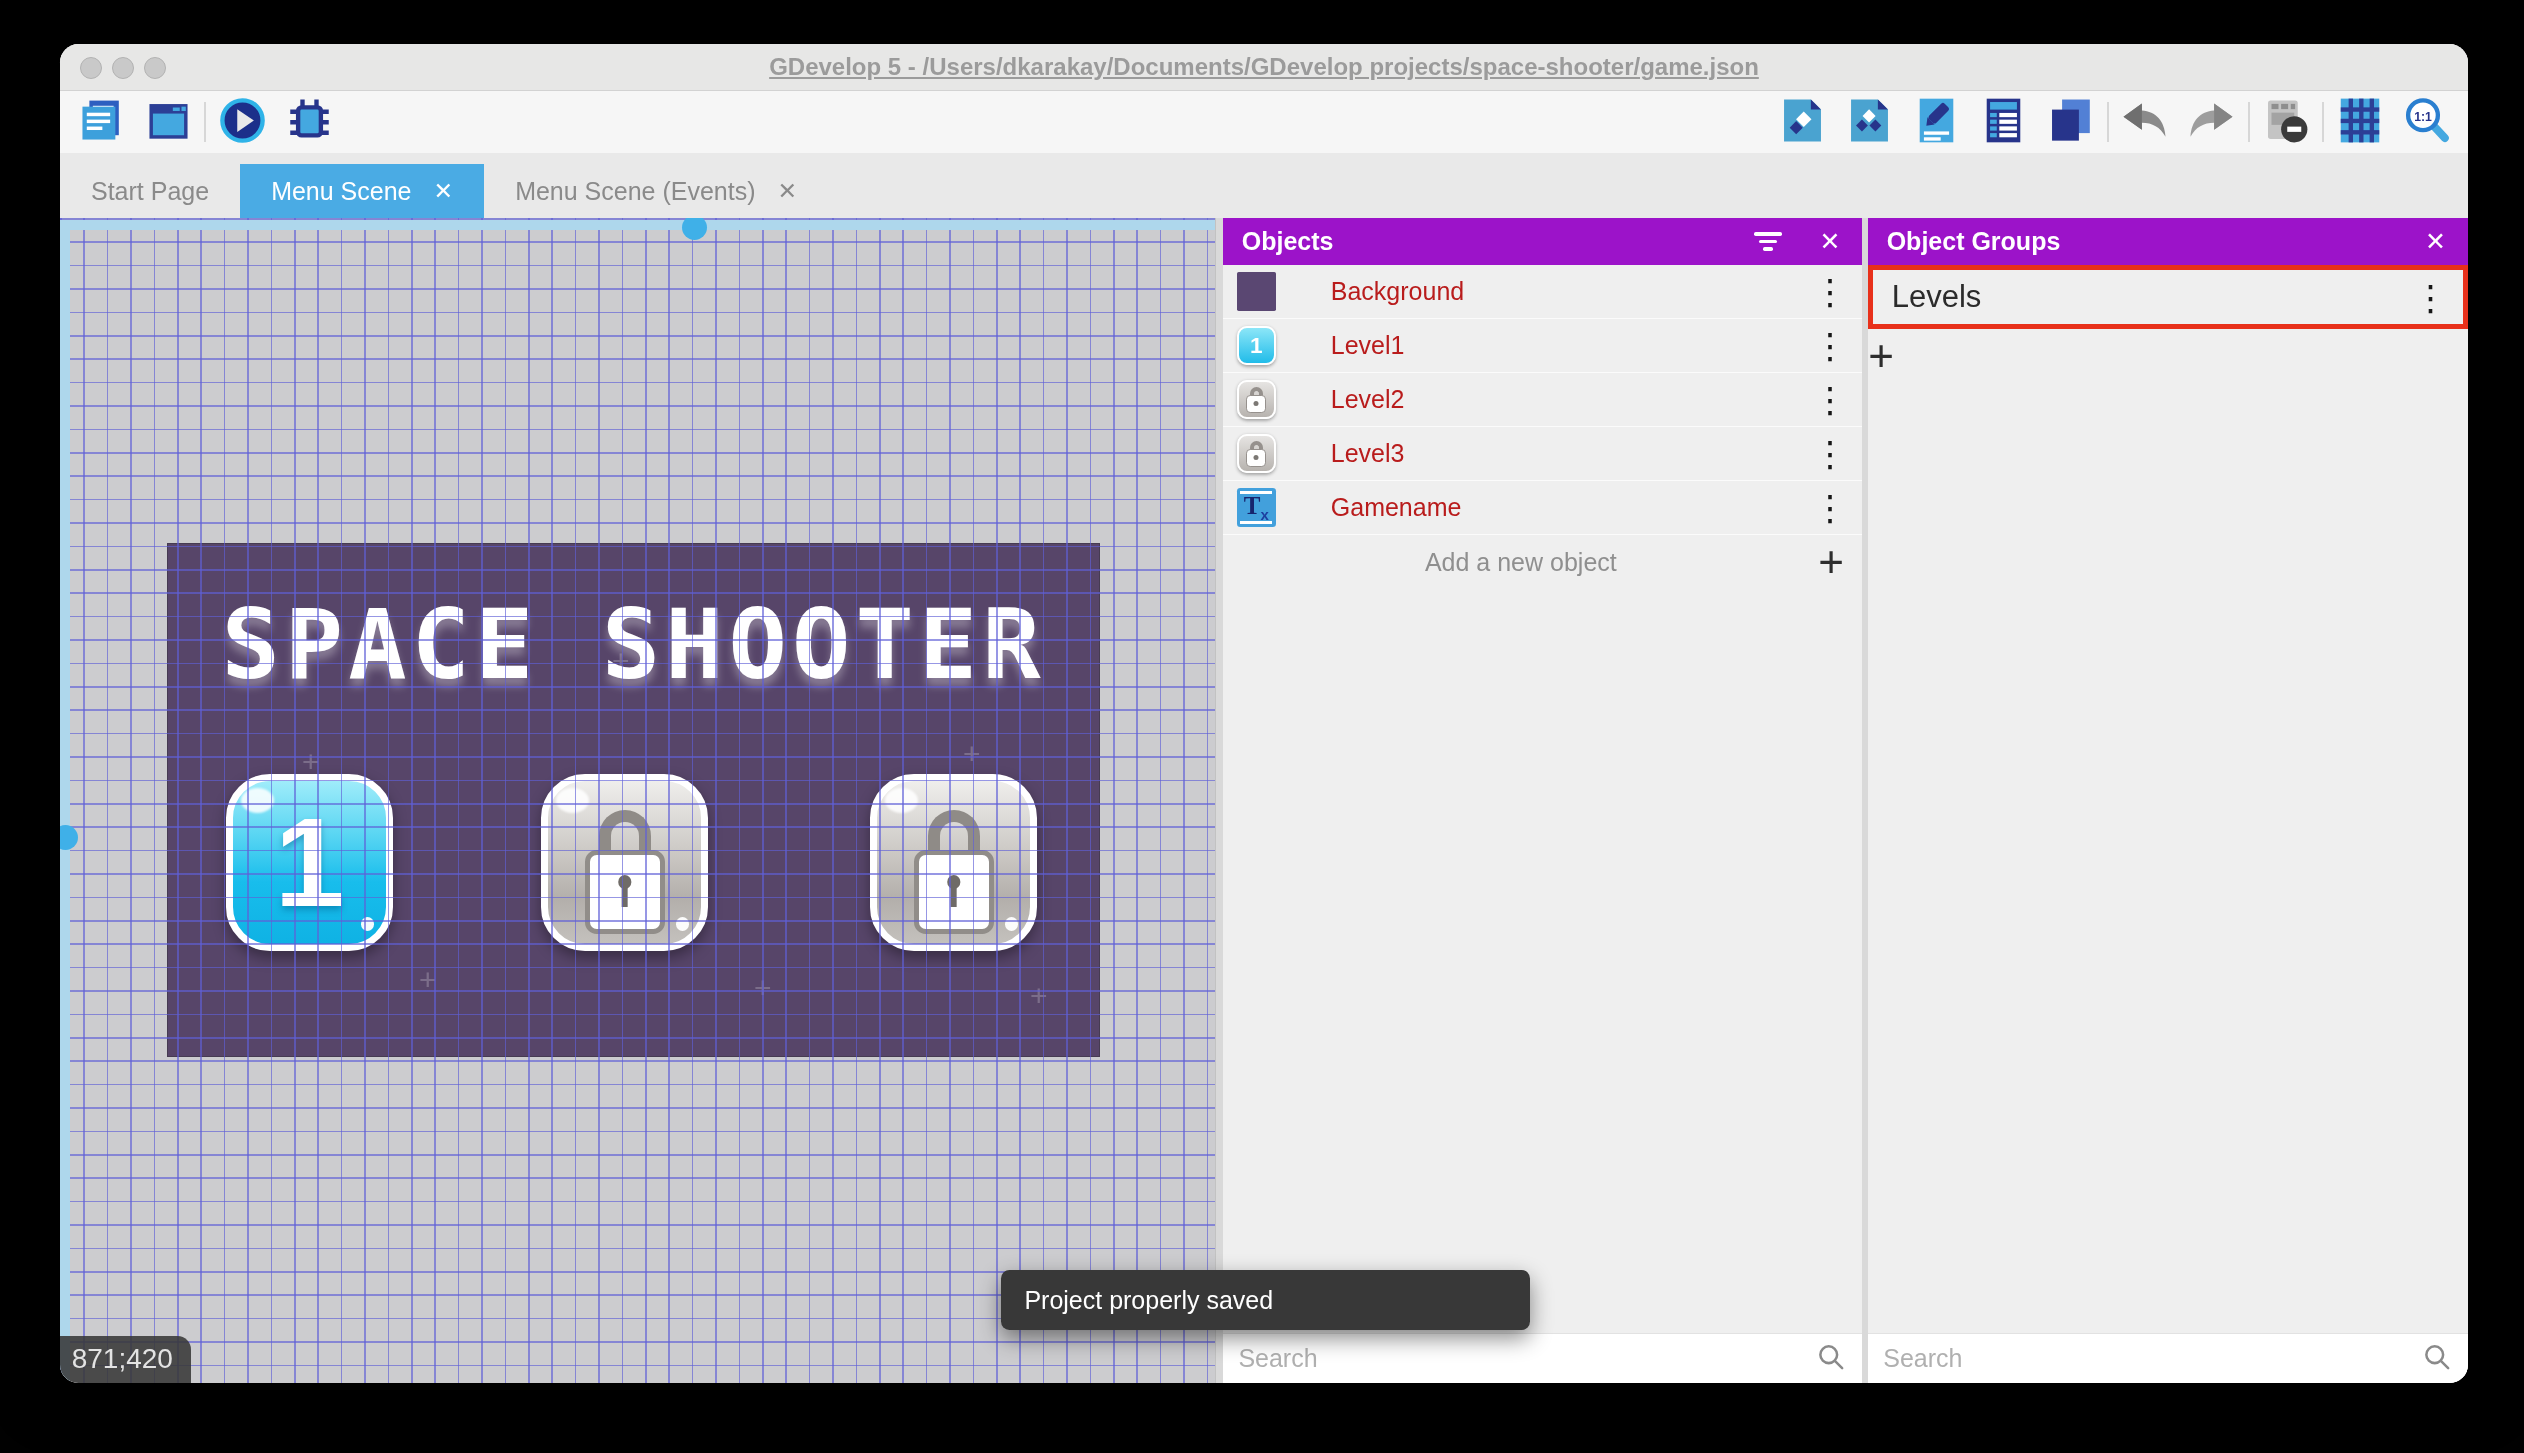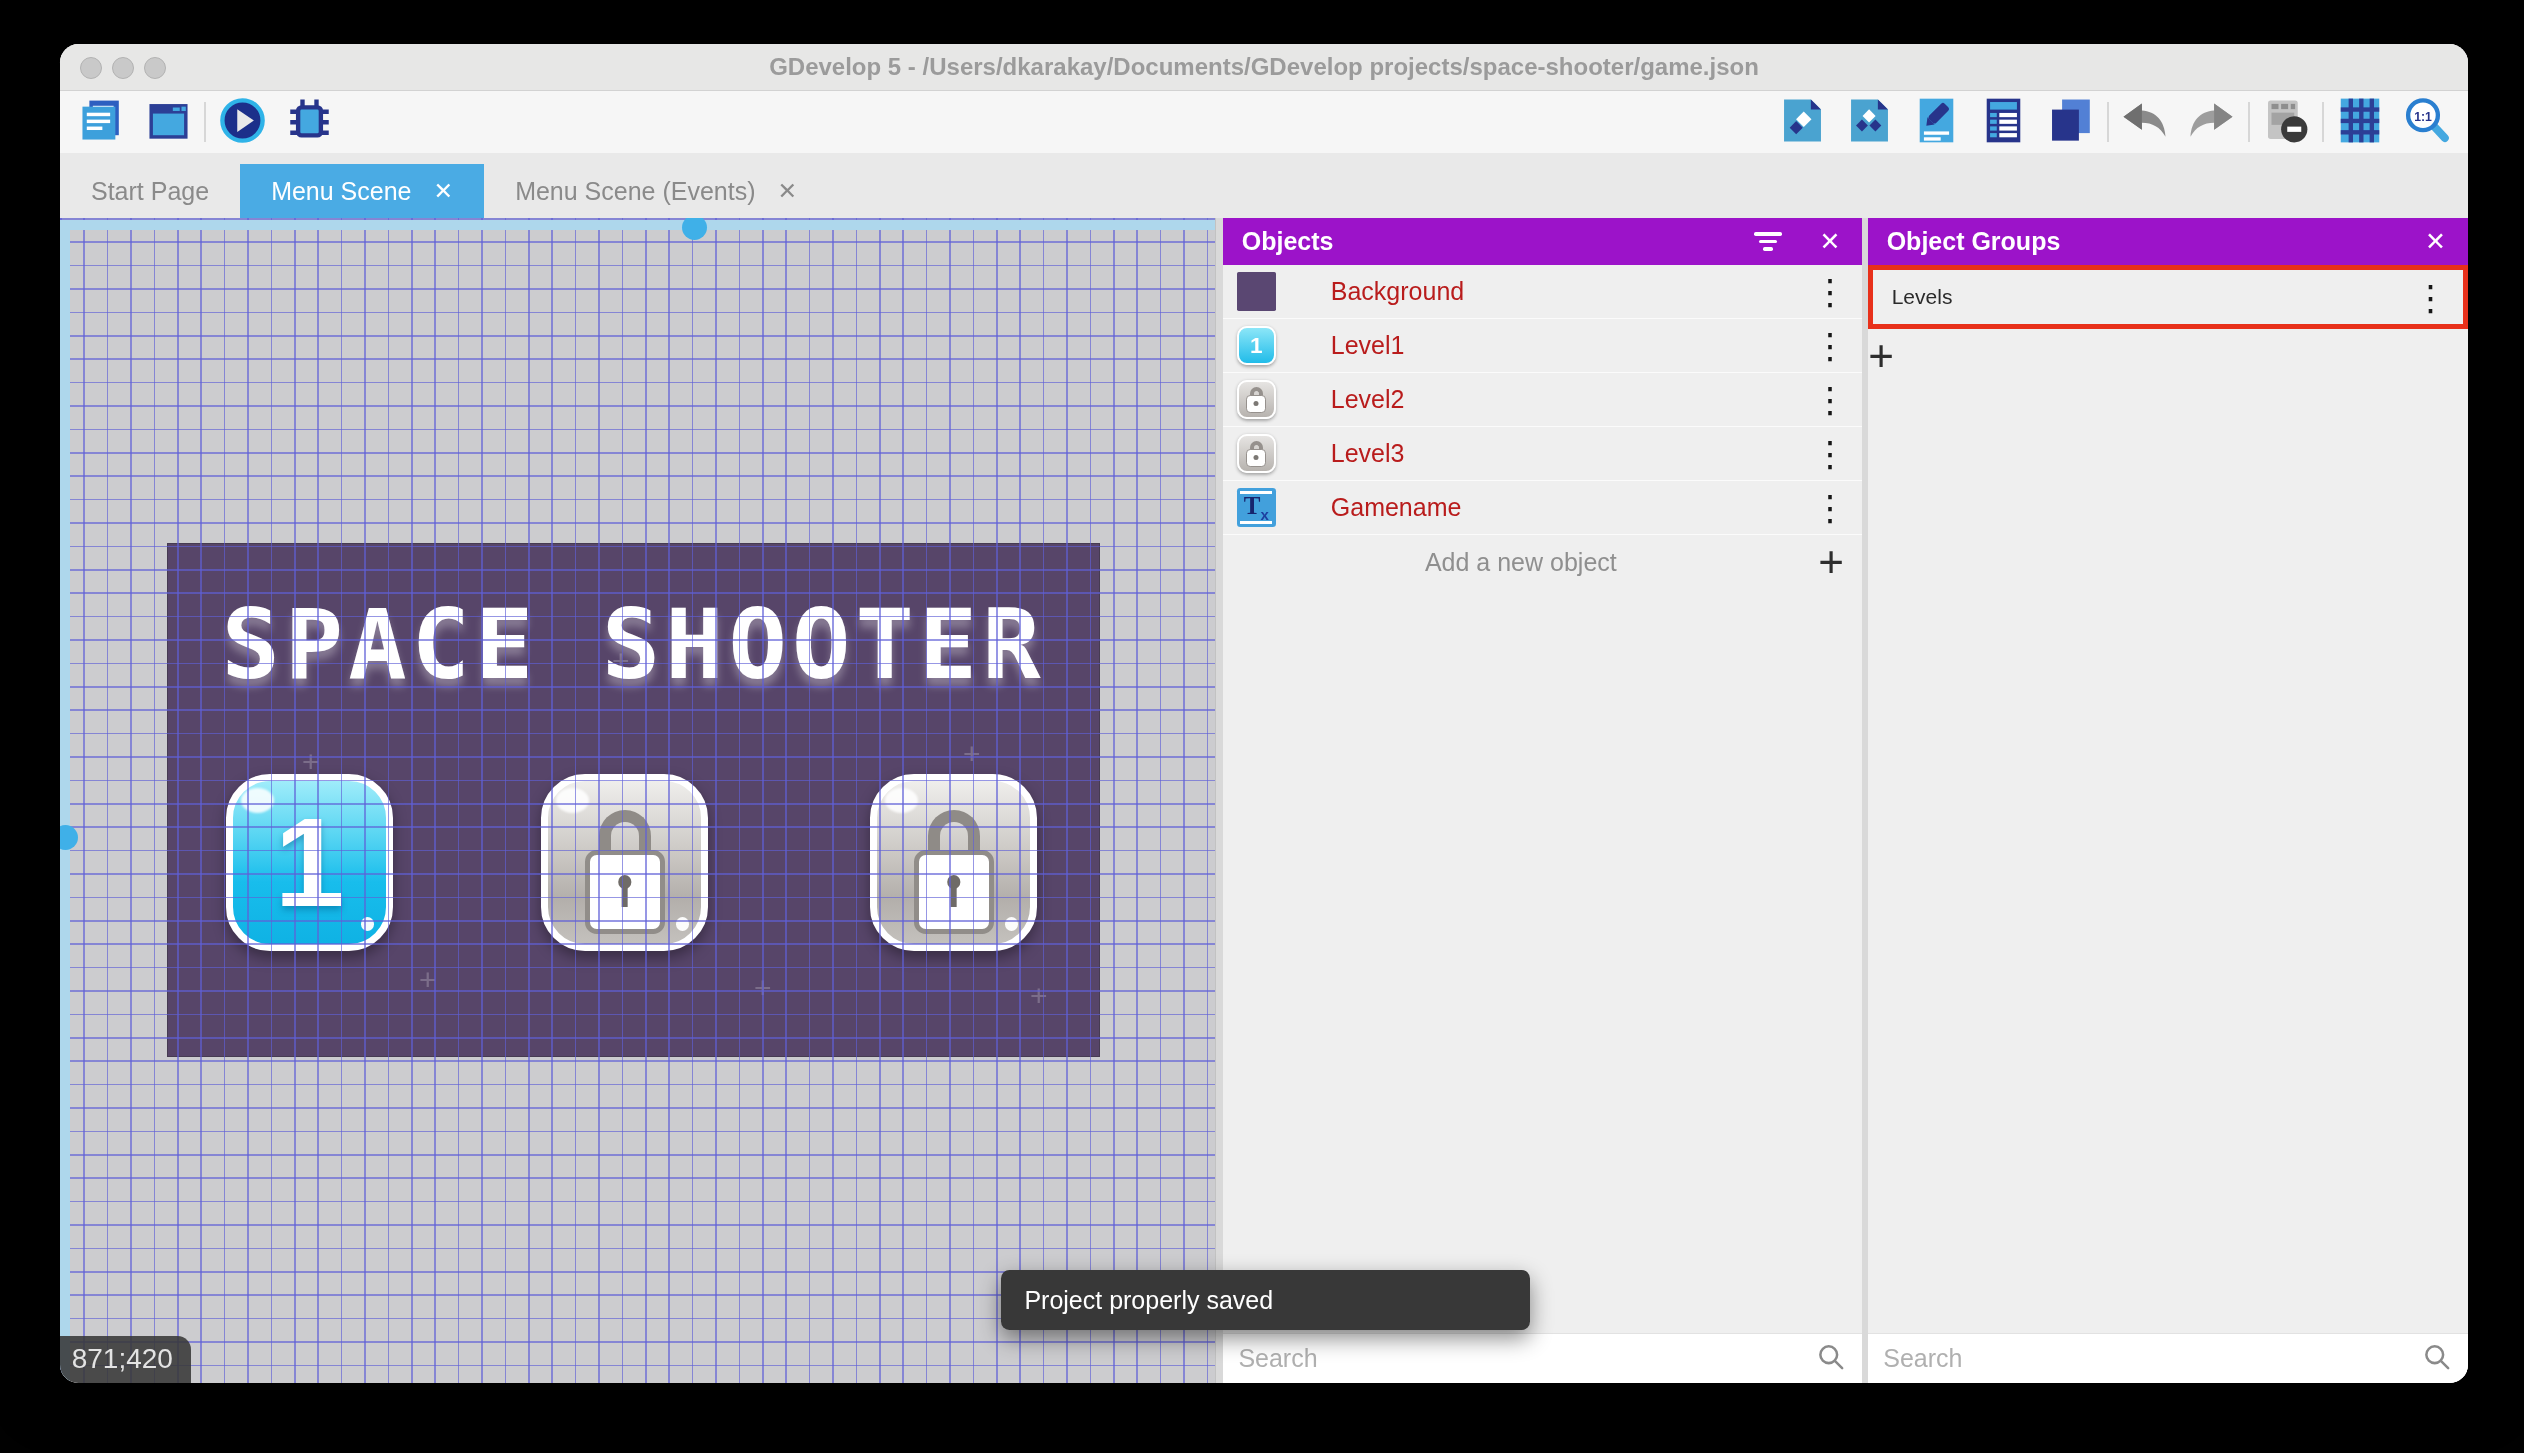--- a/index.html
+++ b/index.html
@@ -7,21 +7,21 @@
   #stage{position:relative;width:2525px;height:1453px;background:#010101;overflow:hidden;}
 
   
   #window{position:absolute;left:60px;top:44px;width:2408px;height:1339px;background:#f5f5f5;
     border-radius:18.4px;overflow:hidden;box-shadow:0 0 67px rgba(0,0,0,.9);display:flex;flex-direction:column;}
   #titlebar{height:47px;background:#e7e7e6;border-bottom:0.8px solid #d2d2d2;position:relative;
     display:flex;align-items:center;justify-content:center;flex:0 0 auto;}
   .traffic{position:absolute;top:12.6px;width:22px;height:22px;border-radius:50%;
     background:#c9c9c9;border:0.8px solid #b2b2b2;}
   #titlebar .t1{left:20px}#titlebar .t2{left:52px}#titlebar .t3{left:84px}
-  #window-title{font-size:24px;font-weight:bold;color:#9b9b9b;}
+  #window-title{font-size:24px;font-weight:bold;color:#9b9b9b;text-decoration:underline;}
 
   
   #toolbar{height:62px;background:#f6f6f6;display:flex;align-items:center;flex:0 0 auto;padding:0 16.7px;}
   .tb-group{display:flex;align-items:center;gap:18px;}
   .tb-btn{width:49px;height:49px;display:flex;align-items:center;justify-content:center;}
   .tb-sep{width:1.7px;height:40px;background:#d7d7d7;margin:0 11.7px;}
   #toolbar .spacer{flex:1;}
 
   
   #tabbar{height:65px;background:#e9e9e9;display:flex;align-items:flex-end;flex:0 0 auto;}
@@ -115,21 +115,21 @@
   .plus{font-size:44px;font-weight:300;color:#2d2d2d;margin-right:18.4px;line-height:1;}
 
   .search-bar{height:50px;background:#fff;border-top:0.8px solid #e2e2e2;display:flex;align-items:center;flex:0 0 auto;}
   .search-input{flex:1;border:none;outline:none;font-size:25px;color:#444;padding-left:15px;background:transparent;}
   .search-input::placeholder{color:#b0b0b0;}
   .search-ic{margin-right:16.7px;flex:0 0 auto;}
 
   
   #levels-box{border:5.9px solid #e8301a;background:#efefef;}
   #levels-row{height:54px;display:flex;align-items:center;}
-  #levels-row .g-label{margin-left:18.4px;font-size:21px;color:#2b2b2b;flex:1;}
+  #levels-row .g-label{margin-left:18.4px;font-size:31px;color:#2b2b2b;flex:1;}
 
   
   #toast{position:absolute;left:941px;top:1226px;width:529px;height:60px;background:#383838;border-radius:8.4px;
     box-shadow:0 8.4px 22px rgba(0,0,0,.45);display:flex;align-items:center;z-index:50;}
   #toast span{color:#fff;font-size:25px;margin-left:23.4px;}
 </style>
 </head>
 <body>
 
 <div id="stage">

